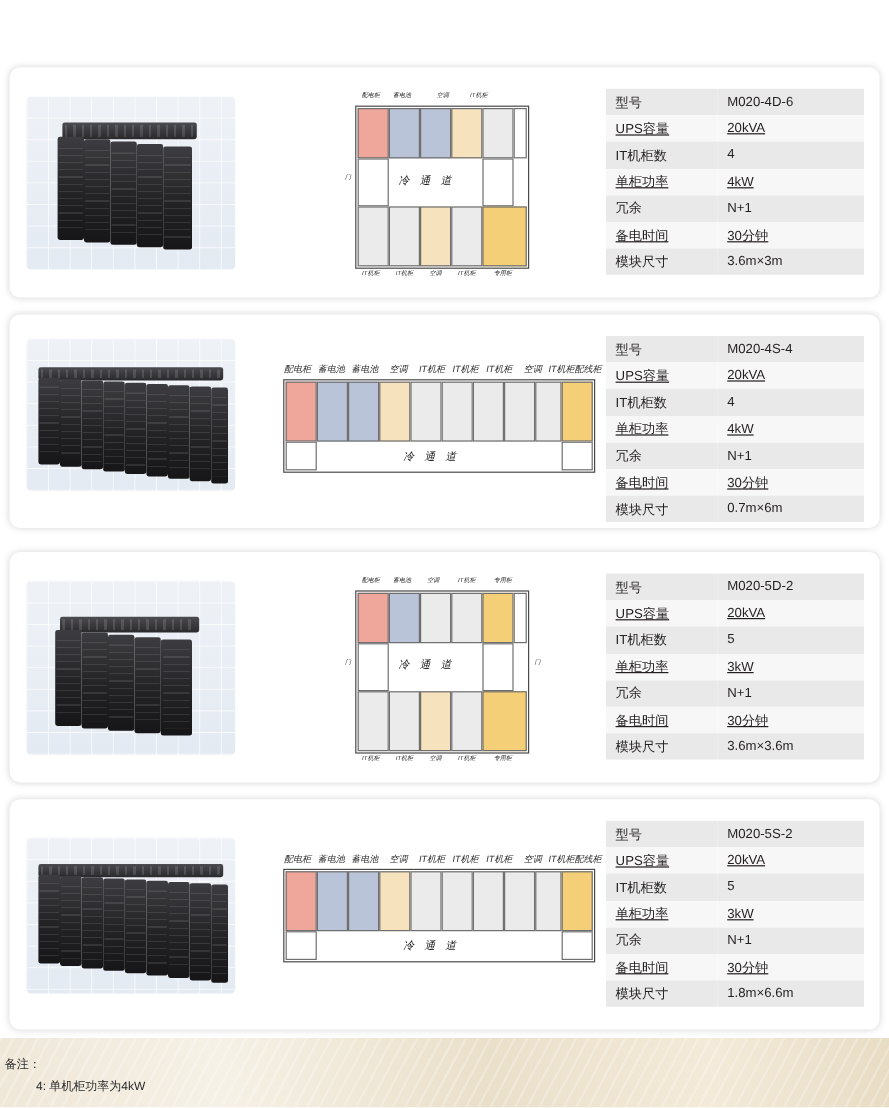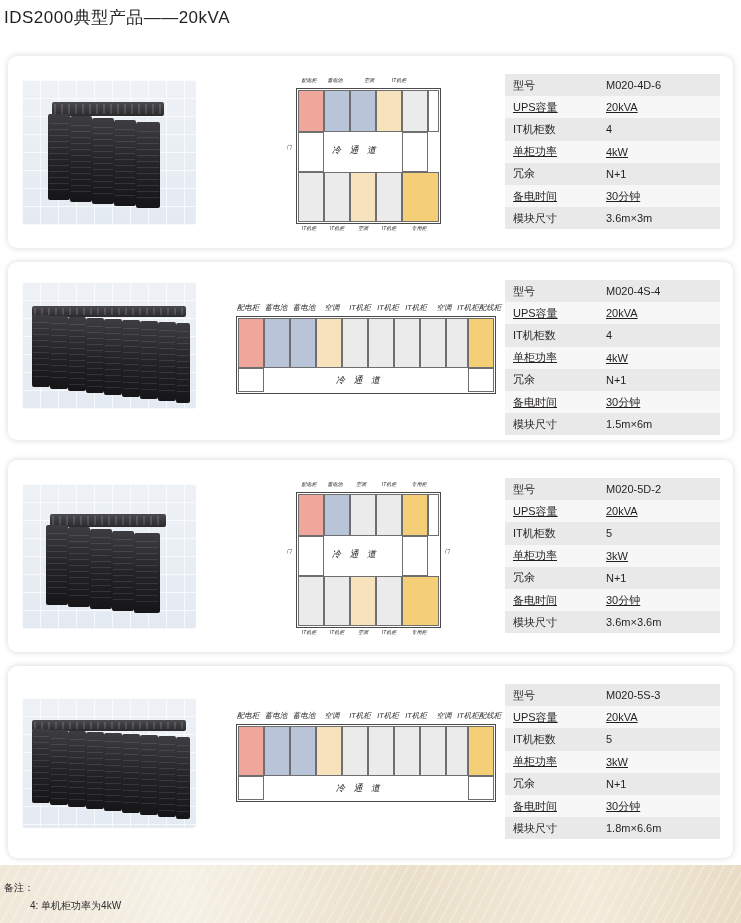--- a/index.html
+++ b/index.html
@@ -152,21 +152,20 @@
   }
   .f1 { top: 16px; }
   .f2 { top: 19px; }
   .f3 { top: 34px; left: 30px; }
 </style>
 </head>
 <body>
 
 <div class="page">
 
-  <div class="page-title">IDS2000典型产品——20kVA</div>
 
   <div class="card card-1">
 
     <div class="photo" style="top:24px;height:145px;">
       <div class="photo-grid"></div>
       <div class="rack-top" style="left:30px;top:22px;width:112px;height:14px;"></div>
       <div class="rack" style="left:26px;top:34px;width:22px;height:86px;"></div>
       <div class="rack" style="left:48px;top:36px;width:22px;height:86px;"></div>
       <div class="rack" style="left:70px;top:38px;width:22px;height:86px;"></div>
       <div class="rack" style="left:92px;top:40px;width:22px;height:86px;"></div>
@@ -308,21 +307,21 @@
       <tr class="odd">
             <td class="k">冗余</td>
             <td class="v">N+1</td>
           </tr>
       <tr class="even">
             <td class="k">备电时间</td>
             <td class="v">30分钟</td>
           </tr>
       <tr class="odd">
             <td class="k">模块尺寸</td>
-            <td class="v">1.5m×6m</td>
+            <td class="v">0.7m×6m</td>
           </tr>
     </tbody>
       </table>
   </div>
 
   <div class="card card-3">
 
     <div class="photo" style="top:24px;height:145px;">
       <div class="photo-grid"></div>
       <div class="rack-top" style="left:28px;top:30px;width:116px;height:13px;"></div>
@@ -446,21 +445,21 @@
 
       <div class="dg-cell" style="left:2px;top:64px;width:26px;height:24px;background:#ffffff;"></div>
       <div class="dg-cell" style="left:232px;top:64px;width:26px;height:24px;background:#ffffff;"></div>
       <div class="dg-aisle-text" style="left:100px;top:70px;">冷   通   道</div>
     </div>
 
     <table class="spec" style="left:497px;top:18px;">
       <tbody>
           <tr class="odd">
             <td class="k">型号</td>
-            <td class="v">M020-5S-3</td>
+            <td class="v">M020-5S-2</td>
           </tr>
       <tr class="even">
             <td class="k">UPS容量</td>
             <td class="v">20kVA</td>
           </tr>
       <tr class="odd">
             <td class="k">IT机柜数</td>
             <td class="v">5</td>
           </tr>
       <tr class="even">

